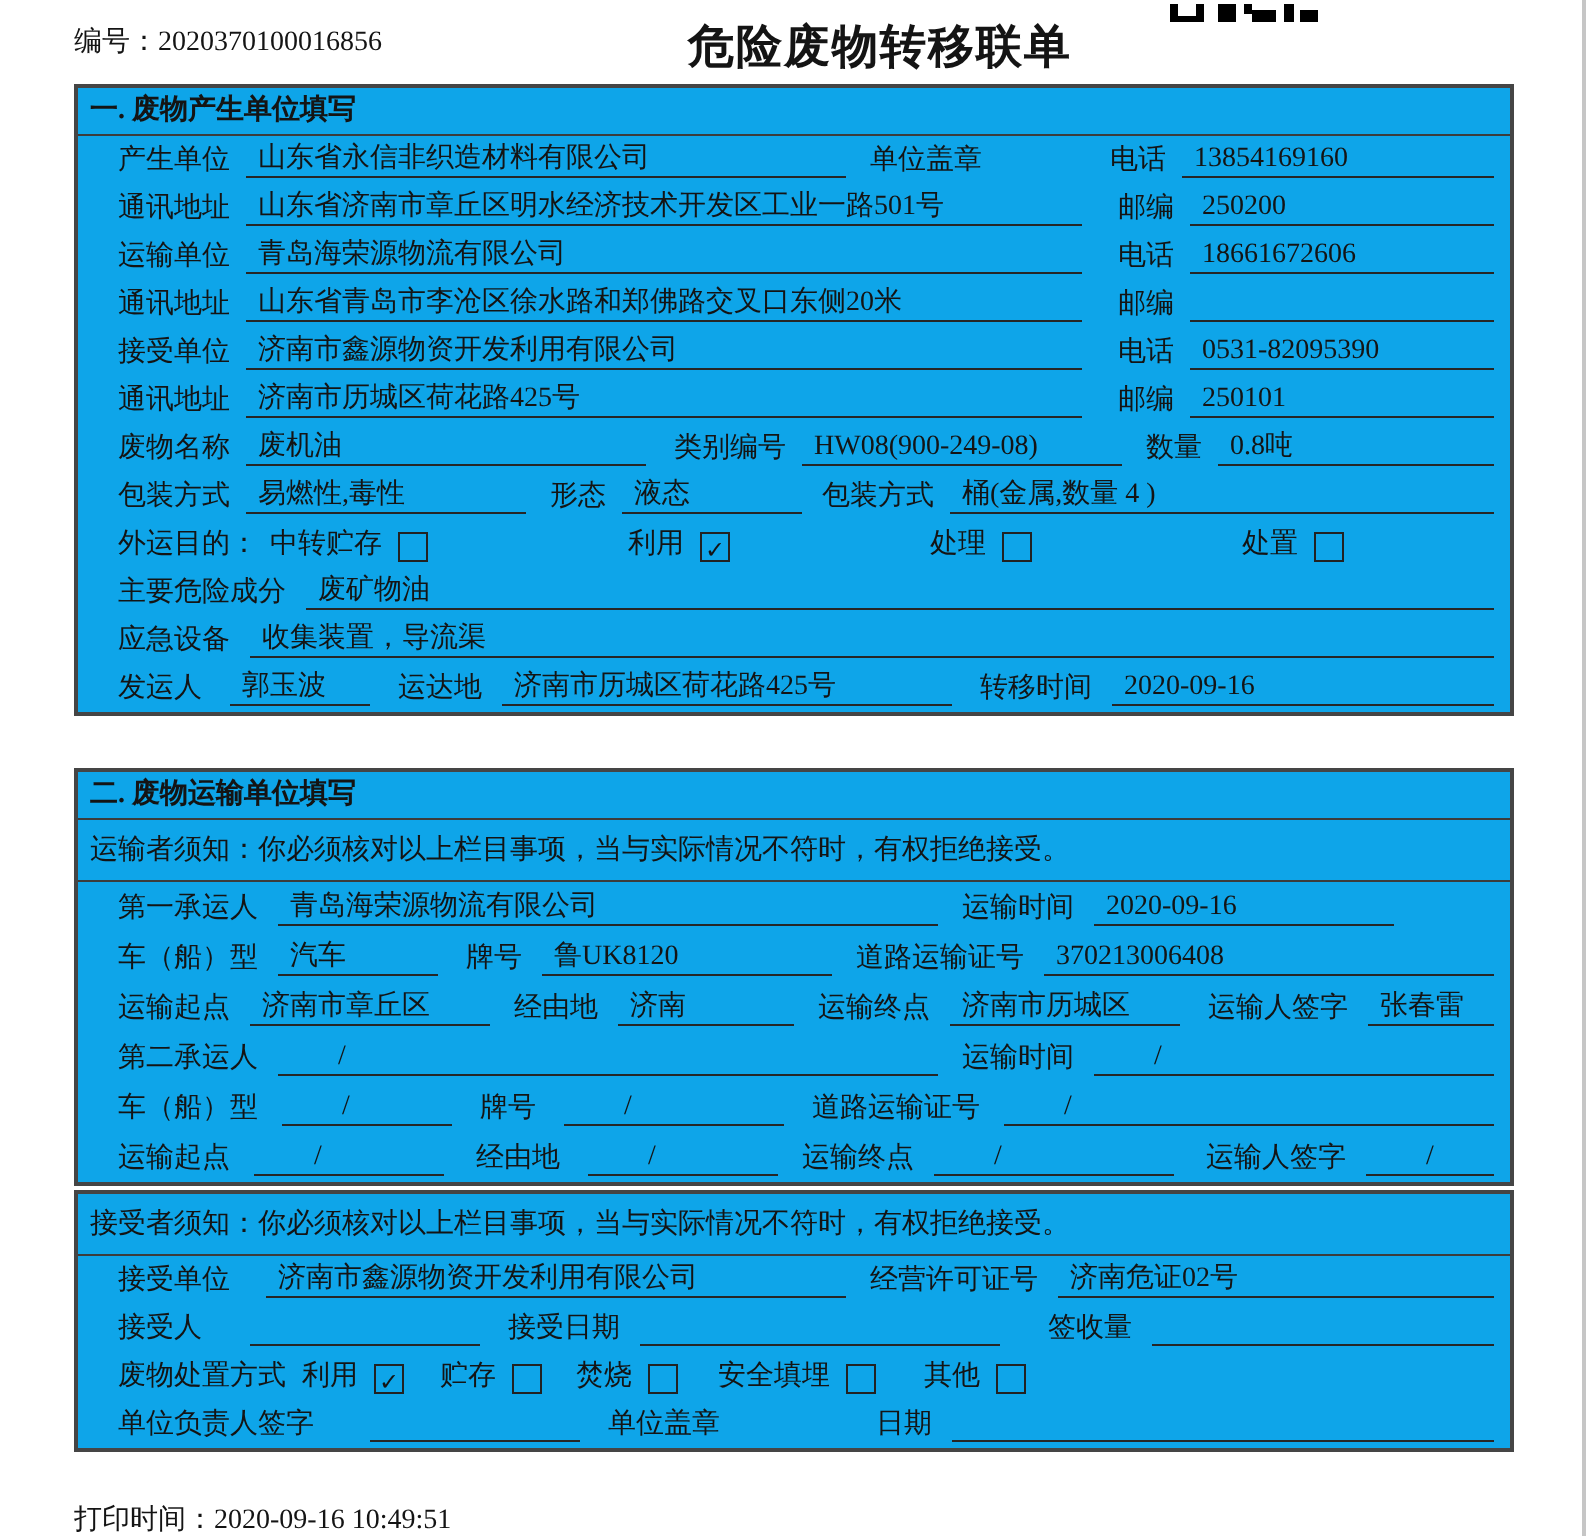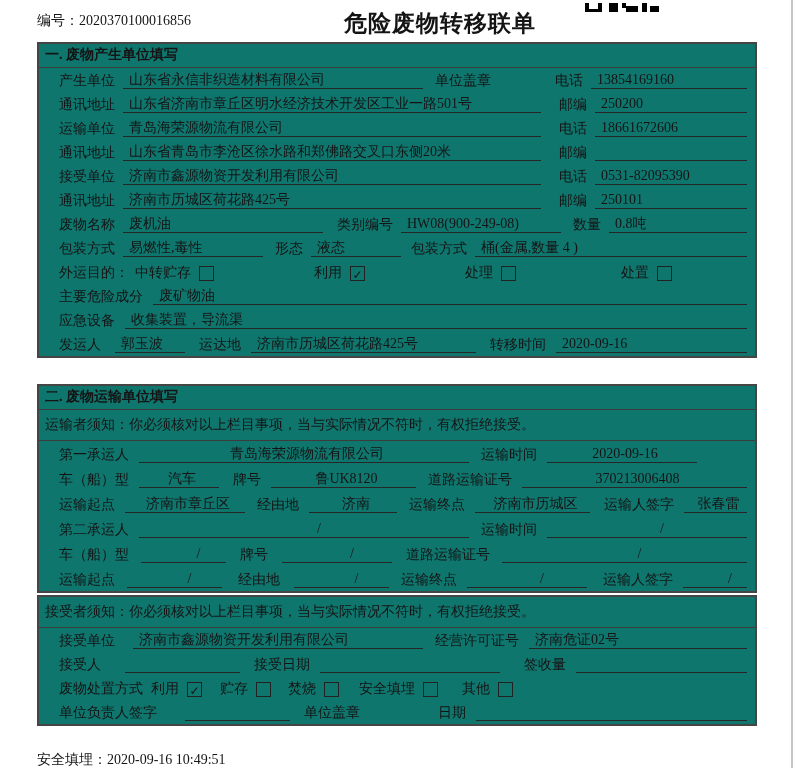--- a/index.html
+++ b/index.html
@@ -11,32 +11,32 @@
   }
   
   #serial{position:absolute;left:37px;top:12px;white-space:nowrap;}
   #doc-title{position:absolute;left:90px;top:8px;width:700px;text-align:center;
     font-size:23px;font-weight:900;letter-spacing:1px;}
   #qr{position:absolute;left:585px;top:0;}
   #page-edge{position:absolute;left:791px;top:0;width:2px;height:768px;background:#c6c6c6;}
 
   
   .box{position:absolute;left:37px;width:720px;box-sizing:border-box;
-    border:2px solid #454545;background:#0f766e;}
+    border:2px solid #454545;background:#0ea5e9;}
   #box1{top:42px;}
   #box2{top:384px;}
   #box3{top:595px;}
   .sec-title{height:21px;border-bottom:1px solid #3c3c3c;font-weight:bold;
     padding:2px 8px 0 6px;font-size:14px;white-space:nowrap;}
   .notice{height:30px;border-bottom:1px solid #3c3c3c;display:flex;align-items:center;
     padding:0 8px 0 6px;white-space:nowrap;}
 
   
   .row{display:flex;align-items:flex-end;padding:1px 8px 3px 20px;box-sizing:border-box;}
-  .r24{height:24px;} .r25{height:25px;text-align:center;}
+  .r24{height:24px;} .r25{height:25px;}
   .row span{line-height:16px;white-space:nowrap;}
   .ul{border-bottom:1px solid #262626;padding-left:6px;box-sizing:border-box;}
   .grow{flex:1 1 auto;min-width:0;}
   .ind{padding-left:30px;}
 
   
   .w70{width:70px}.w80{width:80px}.w85{width:85px}.w88{width:88px}.w90{width:90px}
   .w95{width:95px}.w105{width:105px}.w110{width:110px}.w115{width:115px}.w120{width:120px}
   .w140{width:140px}.w145{width:145px}.w150{width:150px}.w160{width:160px}.w180{width:180px}
   .w200{width:200px}.w225{width:225px}.w290{width:290px}.w300{width:300px}.w330{width:330px}
@@ -285,14 +285,14 @@
   <div class="row r24">
     <span class="lbl">单位负责人签字</span>
     <span class="ul w105 ml28"></span>
     <span class="lbl ml14">单位盖章</span>
     <span class="lbl ml78">日期</span>
     <span class="ul grow ml10"></span>
   </div>
 </div>
 
 <div id="footer">
-  <span>安全填埋：</span><span>2020-09-16 10:49:51</span>
+  <span>打印时间：</span><span>2020-09-16 10:49:51</span>
 </div>
 
 </body></html>

